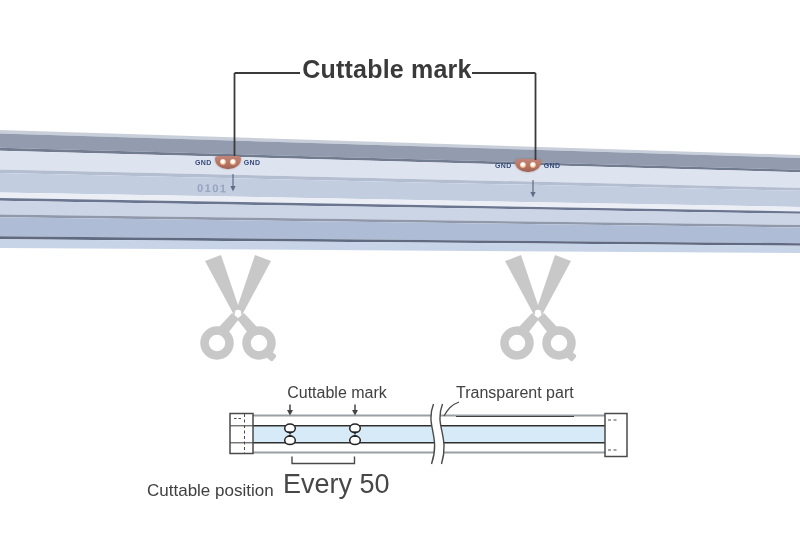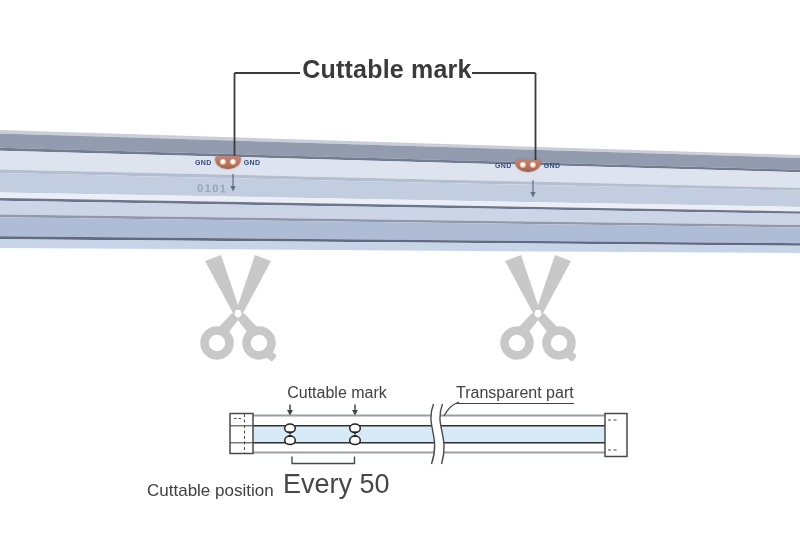--- a/index.html
+++ b/index.html
@@ -36,21 +36,21 @@
   .pad-dot.d1{left:5px;} .pad-dot.d2{left:15px;}
   .faint-print{
     left:197px;top:182px;font-size:11px;font-weight:bold;letter-spacing:1.5px;
     color:rgba(55,75,125,0.32);transform:rotate(1.4deg);z-index:2;
   }
   
   .diag-label{
     font-size:16px;font-weight:500;color:#414141;white-space:nowrap;z-index:3;
   }
   .diag-cuttable-mark{left:337px;top:384px;transform:translateX(-50%);}
-  .diag-transparent{left:456px;top:384px;border-bottom:1.5px solid #414141;padding-bottom:1px;}
+  .diag-transparent{left:456px;top:384px;border-bottom:1.5px solid #414141;padding-bottom:14px;}
   .pos-label{
     left:147px;top:481px;font-size:17px;font-weight:500;color:#404040;white-space:nowrap;z-index:3;
   }
   .pos-value{
     left:283px;top:469px;font-size:27px;font-weight:500;color:#474747;white-space:nowrap;z-index:3;
   }
   svg{display:block;}
 </style>
 </head>
 <body>

